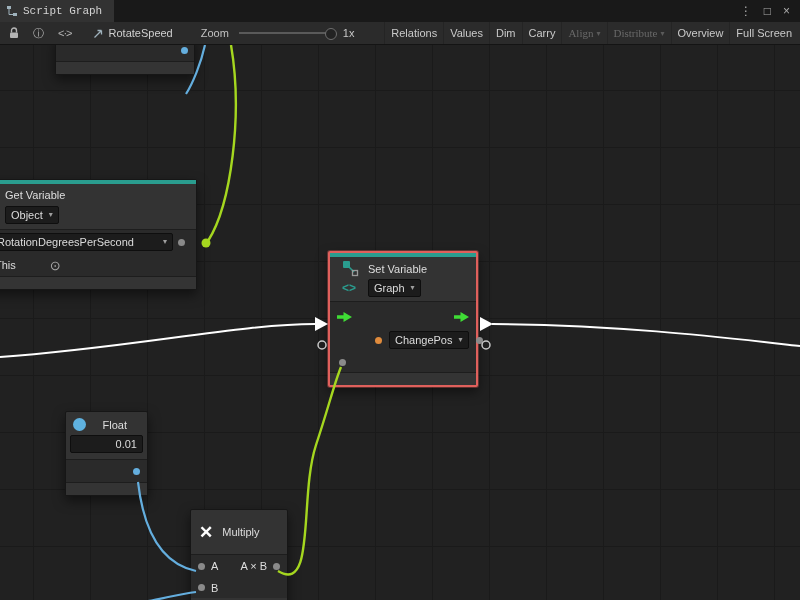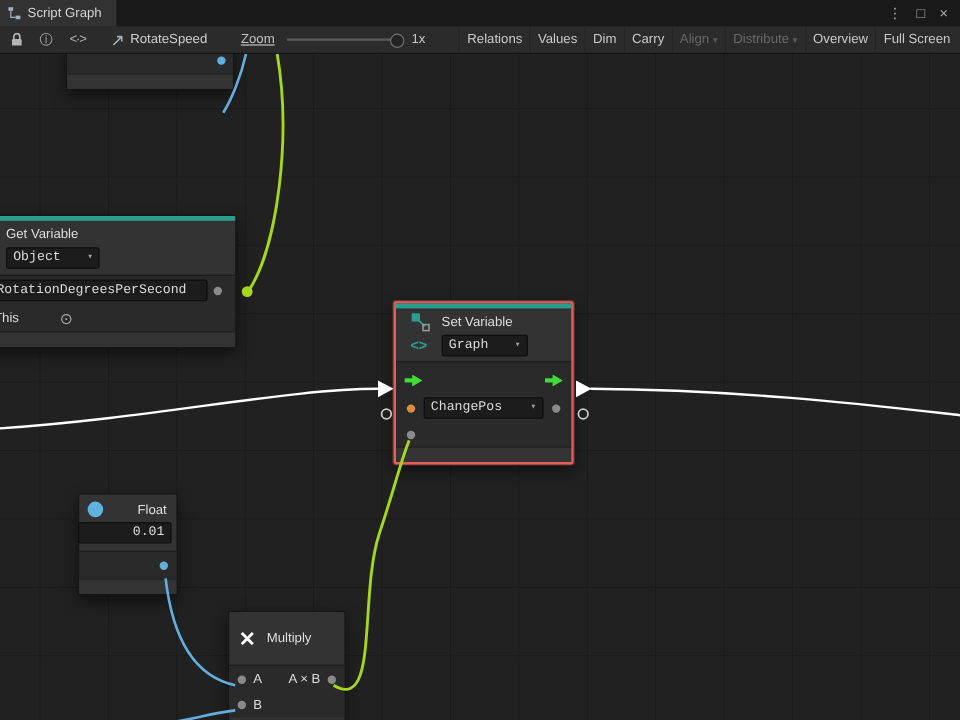--- a/index.html
+++ b/index.html
@@ -4,57 +4,57 @@
 <style>
   html,body{margin:0;padding:0;}
   body{
     width:800px;height:600px;overflow:hidden;position:relative;
     background:#202020;font-family:"Liberation Sans",sans-serif;
     -webkit-user-select:none;user-select:none;
   }
   
   .tabbar{height:22px;background:#191919;display:flex;align-items:center;}
   .tab{height:22px;background:#323232;display:flex;align-items:center;gap:5px;
-       padding:0 12px 0 6px;color:#d4d4d4;font-size:11px;}
+       padding:0 12px 0 6px;color:#d4d4d4;font-size:11px;font-family:Liberation Mono, monospace;}
   .win-controls{margin-left:auto;display:flex;align-items:center;gap:12px;
        padding-right:10px;color:#ababab;font-size:12px;}
   .win-controls span{cursor:default;}
   
   .toolbar{height:22px;background:#2b2b2b;border-bottom:1px solid #141414;
        display:flex;align-items:center;font-size:11px;color:#c8c8c8;padding:0 2px;}
   .tb-icon{padding:0 7px;color:#b5b5b5;display:flex;align-items:center;}
   .graph-ref{display:flex;align-items:center;gap:5px;margin-left:14px;color:#cfcfcf;}
-  .zoom-label{margin-left:28px;color:#c2c2c2;text-decoration:underline;}
+  .zoom-label{margin-left:28px;color:#c2c2c2;}
   .slider{width:96px;height:2px;background:#5a5a5a;position:relative;margin:0 8px 0 10px;}
   .slider .knob{position:absolute;top:-4px;left:86px;width:10px;height:10px;border-radius:50%;
        background:#232323;border:1px solid #6e6e6e;}
   .tb-group{margin-left:auto;display:flex;height:22px;align-items:stretch;}
   .tb-btn{display:flex;align-items:center;padding:0 6px;border-left:1px solid #242424;
        white-space:nowrap;color:#cacaca;}
-  .tb-btn.disabled{color:#696969;}
+  .tb-btn.disabled{color:#696969;font-family:Liberation Serif, serif;}
   .tb-btn .caret{font-size:8px;margin-left:3px;color:#8a8a8a;}
   .tb-btn.disabled .caret{color:#5a5a5a;}
   
   .canvas{position:absolute;top:45px;left:0;width:800px;height:555px;overflow:hidden;
     background-color:#212121;
     background-image:
       linear-gradient(to right,#1a1a1a 1px,transparent 1px),
       linear-gradient(to bottom,#1a1a1a 1px,transparent 1px);
     background-size:57px 57px;background-position:-24px -12px;}
   
   .node{position:absolute;background:#333333;border:1px solid #161616;border-radius:2px;
     color:#dedede;font-size:11px;box-shadow:0 5px 12px rgba(0,0,0,.5);}
   .node.selected{border:2px solid var(--selection);box-shadow:0 0 0 1px rgba(224,96,92,.35),0 5px 12px rgba(0,0,0,.5);}
   .tealbar{height:4px;background:var(--teal);}
   .ports-sec{background:#2a2a2a;border-top:1px solid #1d1d1d;}
   .ftr{height:12px;background:#343434;border-top:1px solid #1d1d1d;}
   .row{display:flex;align-items:center;position:relative;}
-  .dropdown{display:inline-flex;align-items:center;justify-content:space-between;gap:22px;
+  .dropdown{display:inline-flex;align-items:center;justify-content:space-between;gap:6px;
     background:#1c1c1c;border:1px solid #0e0e0e;border-radius:2px;padding:1px 5px;
-    color:#dcdcdc;font-size:11px;line-height:14px;font-family:Liberation Mono, monospace;}
+    color:#dcdcdc;font-size:11px;line-height:14px;}
   .dropdown .caret{font-size:8px;color:#9f9f9f;}
   .port{width:7px;height:7px;border-radius:50%;background:var(--port_gray);display:inline-block;flex:none;}
   .port.blue{background:var(--wire_blue);}
   .port.orange{background:var(--port_orange);}
   .subtitle{font-size:10px;color:#9b9b9b;line-height:12px;}
   .angle{color:var(--teal);font-weight:bold;font-size:12px;}
   svg.wires{position:absolute;top:0;left:0;pointer-events:none;}
 </style>
 </head>
 <body>
@@ -179,37 +179,37 @@
           <svg width="15" height="10" viewBox="0 0 15 10">
               <path d="M0 3.2 H6.5 V0 L15 5 L6.5 10 V6.8 H0 Z" fill="#3fdc35"></path>
             </svg>
         </span>
         <span style="display:flex;">
           <svg width="15" height="10" viewBox="0 0 15 10">
               <path d="M0 3.2 H6.5 V0 L15 5 L6.5 10 V6.8 H0 Z" fill="#3fdc35"></path>
             </svg>
         </span>
       </div>
-      <div class="row" style="height:24px;padding:0 9px;gap:7px;">
+      <div class="row" style="height:24px;padding:0 9px;gap:7px;margin-left:36px;">
         <span class="port orange"></span>
         <span class="dropdown" style="flex:1;">
           <span>ChangePos</span>
           <span class="caret">▾</span>
         </span>
         <span class="port"></span>
       </div>
       <div class="row" style="height:20px;padding:0 9px;">
         <span class="port"></span>
       </div>
     </div>
     <div class="ftr"></div>
   </div>
 
   <div class="node" style="left:65px;top:366px;width:83px;box-sizing:border-box;">
-    <div style="padding:6px 8px 0 7px;display:flex;align-items:center;justify-content:space-between;">
+    <div style="padding:6px 20px 0 7px;display:flex;align-items:center;justify-content:space-between;">
       <span style="width:13px;height:13px;border-radius:50%;background:#5fb2e0;display:inline-block;"></span>
       <span>Float</span>
     </div>
     <div style="padding:4px 4px 6px;display:flex;justify-content:flex-end;">
       <span class="dropdown" style="width:38px;justify-content:center;padding-left:45px;">0.01</span>
     </div>
     <div class="ports-sec row" style="height:22px;justify-content:flex-end;padding:0 7px;">
       <span class="port blue"></span>
     </div>
     <div class="ftr"></div>

